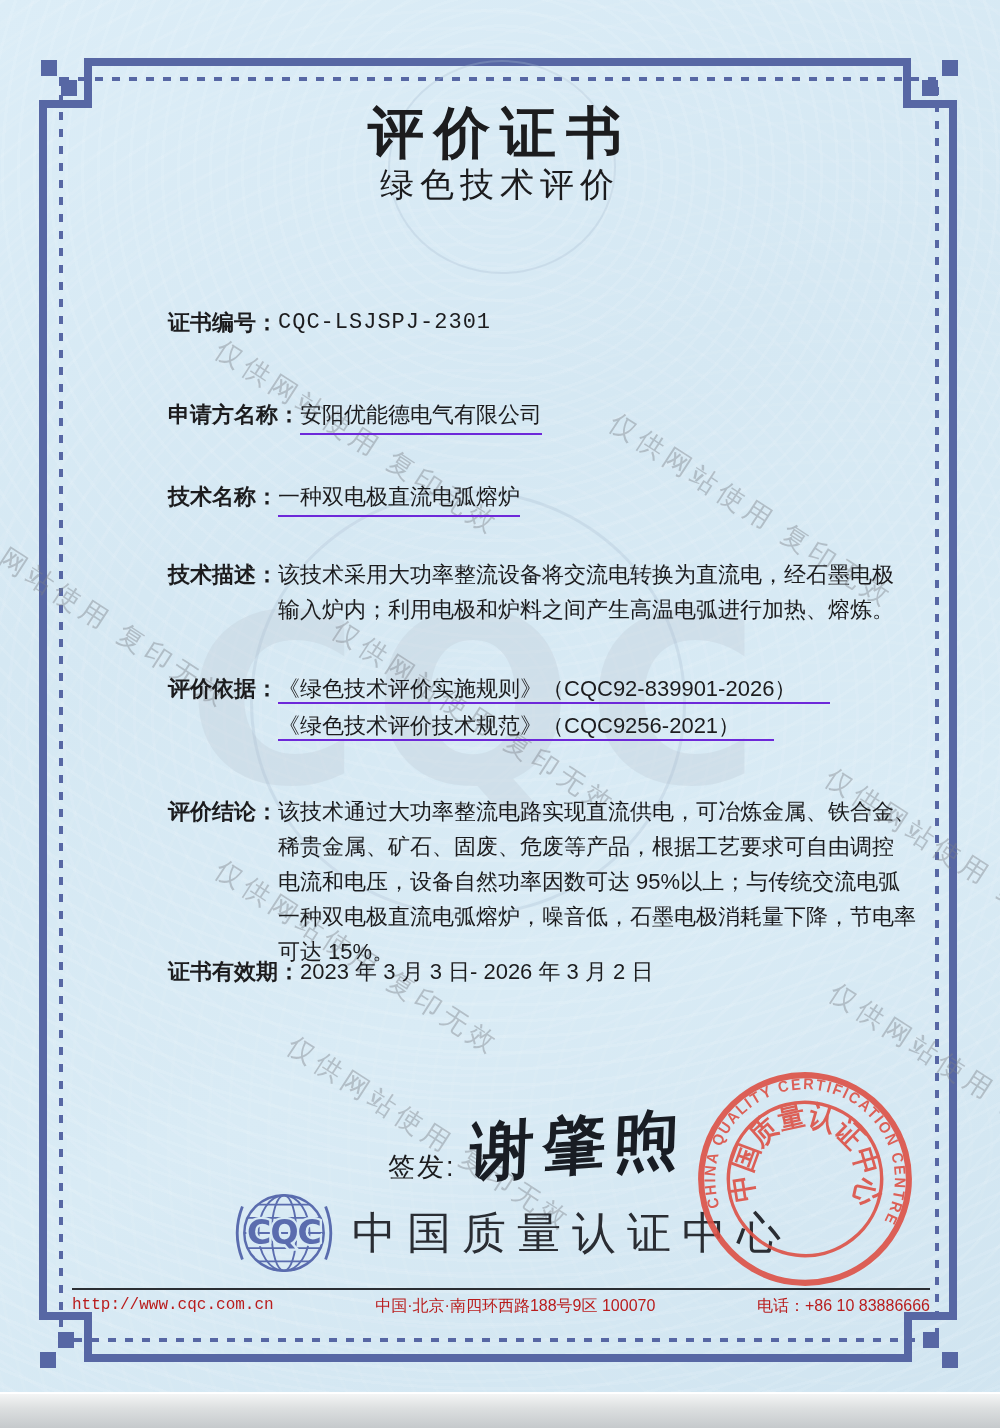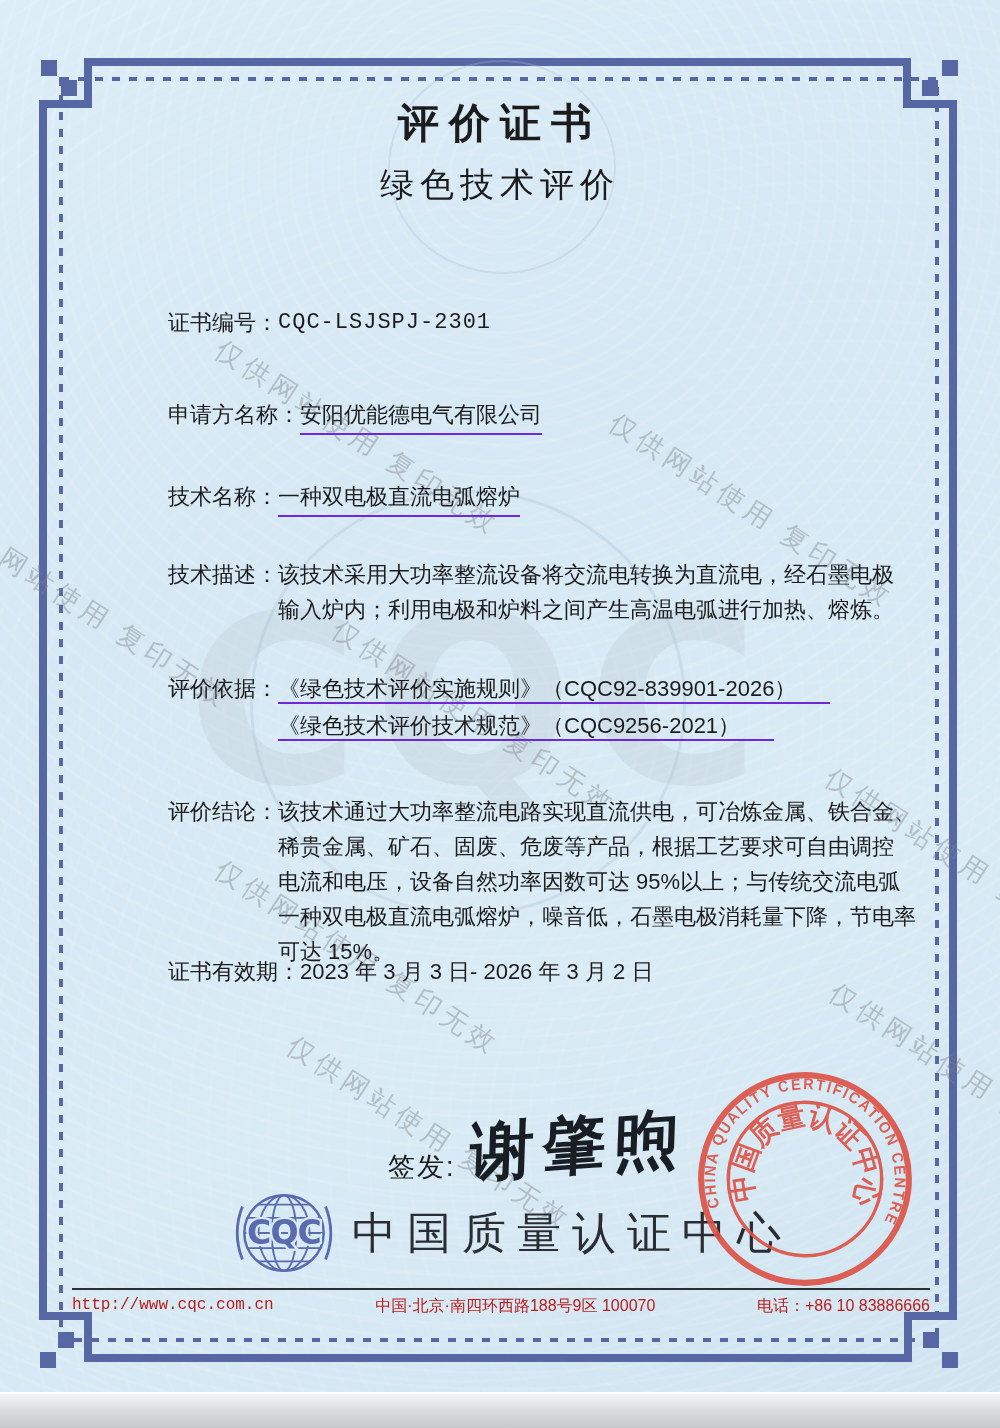--- a/index.html
+++ b/index.html
@@ -31,28 +31,28 @@
     color:rgba(197,210,221,.45);z-index:2;pointer-events:none;
     font-family:"DejaVu Sans",sans-serif;
   }
   .faint-circle{position:absolute;border:2px solid rgba(170,190,208,.30);border-radius:50%;z-index:2;pointer-events:none;}
   .fc1{left:388px;top:60px;width:224px;height:210px;}
   .fc2{left:250px;top:490px;width:430px;height:420px;border-width:3px;}
   
   .content{position:absolute;inset:0;z-index:5;}
   .title{
     position:absolute;left:0;top:96px;width:100%;text-align:center;
-    font-size:41px;font-weight:bold;letter-spacing:10px;margin:0;
+    font-size:56px;font-weight:bold;letter-spacing:10px;margin:0;
   }
   .subtitle{
     position:absolute;left:0;top:162px;width:100%;text-align:center;
     font-size:34px;font-weight:400;letter-spacing:6px;margin:0;
   }
   .row{position:absolute;left:168px;display:flex;align-items:flex-start;font-size:22px;line-height:35px;}
-  .row .lbl{font-weight:normal;white-space:nowrap;flex:0 0 auto;}
+  .row .lbl{font-weight:bold;white-space:nowrap;flex:0 0 auto;}
   .mono{font-family:"Liberation Mono","DejaVu Sans Mono",monospace;letter-spacing:1px;}
   .u{border-bottom:2px solid #6d28d9;padding-bottom:1px;}
   .pad-r{padding-right:34px;}
   .r-certno{top:305px;}
   .r-applicant{top:397px;}
   .r-techname{top:479px;}
   .r-techdesc{top:557px;}
   .r-basis{top:671px;}
   .r-conclusion{top:766px;margin-top:28px;}
   .r-validity{top:954px;}

